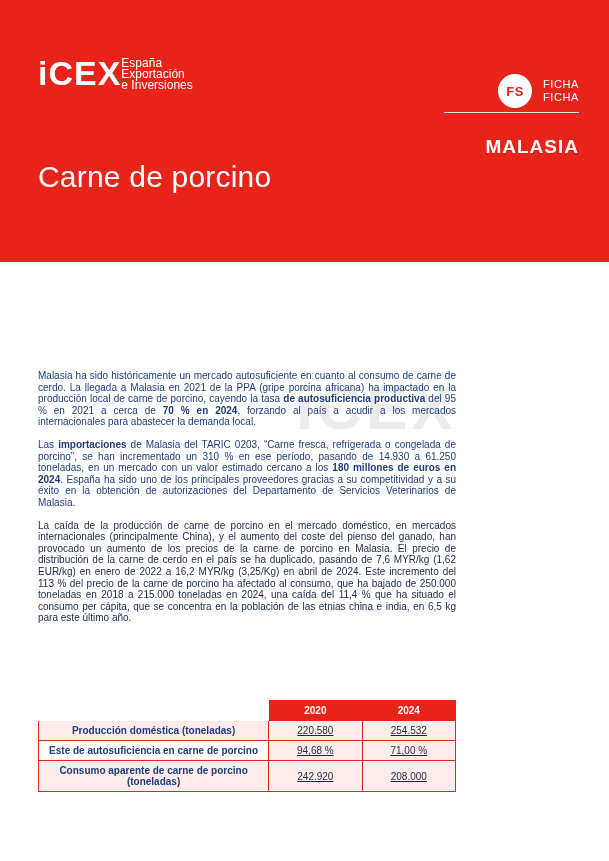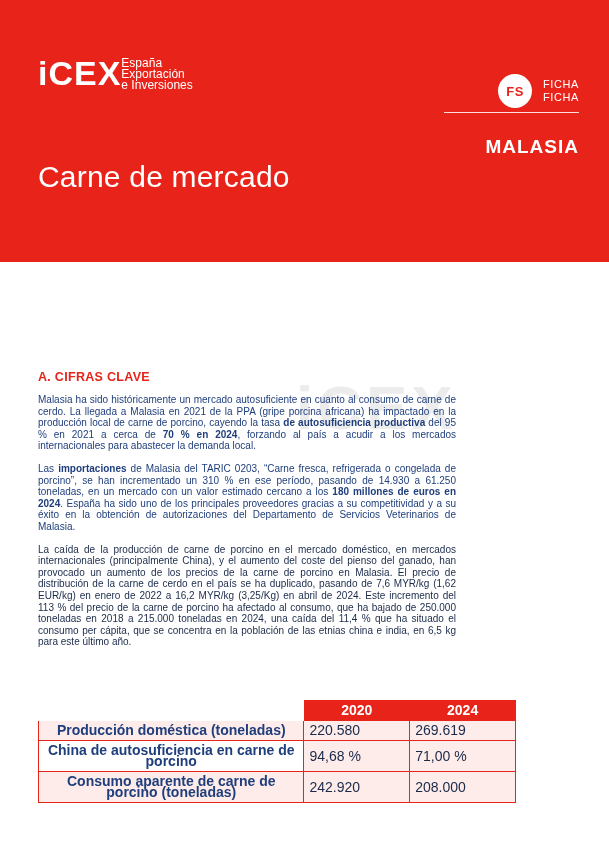--- a/index.html
+++ b/index.html
@@ -152,22 +152,22 @@
   
   .table-wrap {
     position: absolute;
     left: 38px;
     top: 700px;
     width: 418px;
     z-index: 2;
   }
   table {
     border-collapse: collapse;
-    width: 478px;
-    font-size: 14px;
+    width: 418px;
+    font-size: 10px;
   }
   th, td {
     border: 1px solid #e8231a;
     padding: 4px 5px;
     line-height: 11px;
   }
   thead th {
     background: #e8231a;
     color: #ffffff;
     font-weight: bold;
@@ -178,22 +178,23 @@
     border-color: #ffffff;
   }
   tbody td.label {
     color: #1f3e7c;
     font-weight: bold;
     background: #ffffff;
     text-align: center;
   }
   tbody td.val {
     color: #1a2a4a;
-    text-align: left;
+    text-align: center;
     background: #fdecea;
+    text-decoration: underline;
   }
   tbody tr.alt td.label { background: #fdecea; }
   tbody tr.alt td.val { background: #fdecea; }
 
   .col-label { width: 240px; }
   .col-year { width: 89px; }
 </style>
 </head>
 <body>
 
@@ -213,50 +214,49 @@
     <div class="ficha-labels">
       <div>FICHA</div>
       <div>FICHA</div>
     </div>
   </div>
 
   <div class="country-rule"></div>
   <div class="country-name">MALASIA</div>
 
   <div class="doc-title">
-    <div>Carne de mercado</div>
+    <div>Carne de porcino</div>
   </div>
 </div>
 
 <div class="watermark">iCEX</div>
 
 <div class="content">
-  <h2 class="section-title">A. CIFRAS CLAVE</h2>
   <p class="para">Malasia ha sido históricamente un mercado autosuficiente en cuanto al consumo de carne de cerdo. La llegada a Malasia en 2021 de la PPA (gripe porcina africana) ha impactado en la producción local de carne de porcino, cayendo la tasa <b>de autosuficiencia productiva</b> del 95 % en 2021 a cerca de <b>70 % en 2024</b>, forzando al país a acudir a los mercados internacionales para abastecer la demanda local.</p>
   <p class="para">Las <b>importaciones</b> de Malasia del TARIC 0203, “Carne fresca, refrigerada o congelada de porcino”, se han incrementado un 310 % en ese período, pasando de 14.930 a 61.250 toneladas, en un mercado con un valor estimado cercano a los <b>180 millones de euros en 2024</b>. España ha sido uno de los principales proveedores gracias a su competitividad y a su éxito en la obtención de autorizaciones del Departamento de Servicios Veterinarios de Malasia.</p>
   <p class="para para-dark">La caída de la producción de carne de porcino en el mercado doméstico, en mercados internacionales (principalmente China), y el aumento del coste del pienso del ganado, han provocado un aumento de los precios de la carne de porcino en Malasia. El precio de distribución de la carne de cerdo en el país se ha duplicado, pasando de 7,6 MYR/kg (1,62 EUR/kg) en enero de 2022 a 16,2 MYR/kg (3,25/Kg) en abril de 2024. Este incremento del 113 % del precio de la carne de porcino ha afectado al consumo, que ha bajado de 250.000 toneladas en 2018 a 215.000 toneladas en 2024, una caída del 11,4 % que ha situado el consumo per cápita, que se concentra en la población de las etnias china e india, en 6,5 kg para este último año.</p>
 </div>
 
 <div class="table-wrap">
   <table>
     <thead>
       <tr>
         <th class="blank col-label"></th>
         <th class="col-year">2020</th>
         <th class="col-year">2024</th>
       </tr>
     </thead>
     <tbody>
       <tr class="alt">
         <td class="label">Producción doméstica (toneladas)</td>
         <td class="val">220.580</td>
-        <td class="val">269.619</td>
+        <td class="val">254.532</td>
       </tr>
       <tr>
-        <td class="label">China de autosuficiencia en carne de porcino</td>
+        <td class="label">Este de autosuficiencia en carne de porcino</td>
         <td class="val">94,68 %</td>
         <td class="val">71,00 %</td>
       </tr>
       <tr class="alt">
         <td class="label">Consumo aparente de carne de porcino (toneladas)</td>
         <td class="val">242.920</td>
         <td class="val">208.000</td>
       </tr>
     </tbody>
   </table>

